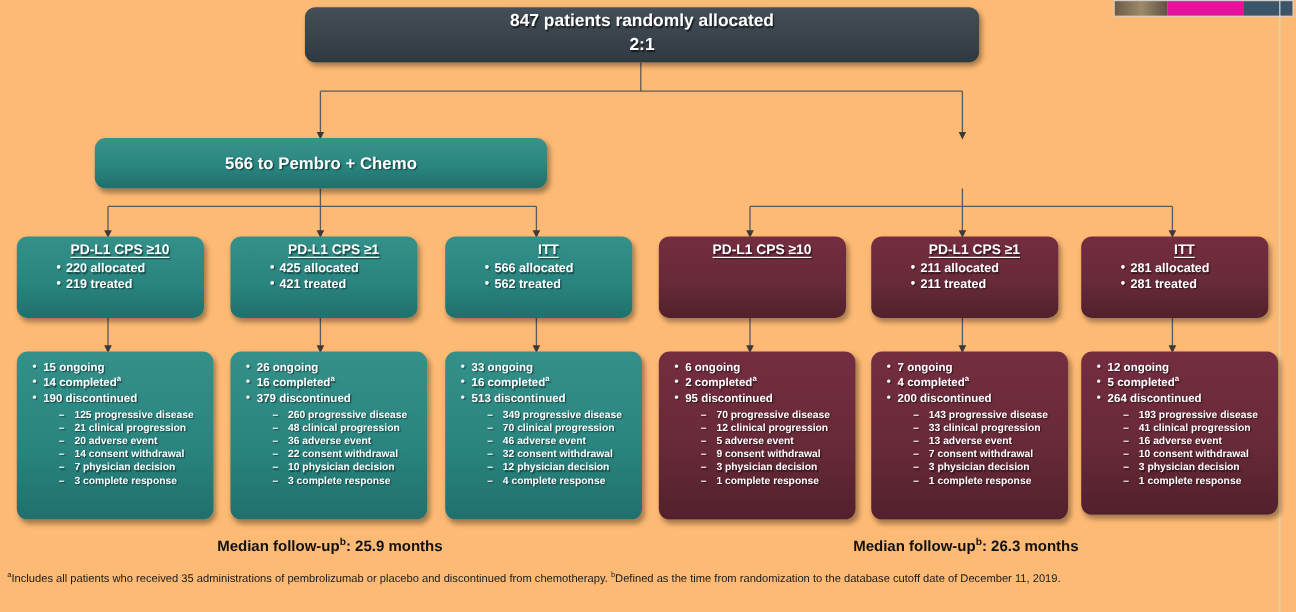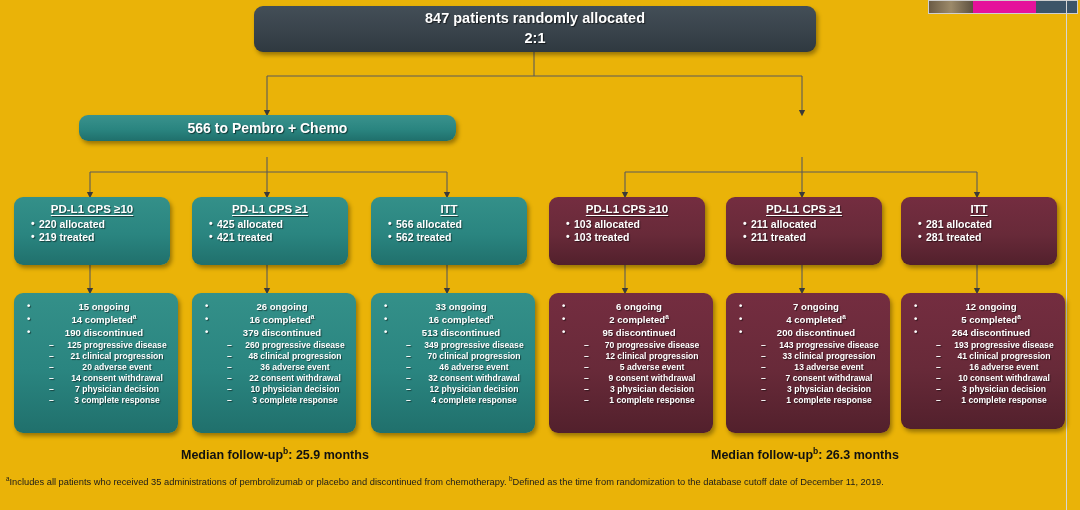--- a/index.html
+++ b/index.html
@@ -4,21 +4,21 @@
 <style>
   html, body {
     margin: 0;
     padding: 0;
     background: #ffffff;
   }
   #page {
     position: relative;
     width: 1080px;
     height: 510px;
-    background: #eab308;
+    background: #fdba74;
     font-family: "Liberation Sans", sans-serif;
     overflow: hidden;
   }
 
   
   .top-strip {
     position: absolute;
     top: 0;
     left: 928px;
     width: 150px;
@@ -84,21 +84,21 @@
   }
   .arm-teal {
     background-image: linear-gradient(180deg,#3a928d 0%,#2a8580 55%,#1f6f6b 100%);
   }
   .arm-maroon {
     background-image: linear-gradient(180deg,#7a3044 0%,#6a2a3a 55%,#541f2d 100%);
   }
 
   
   .box-alloc {
-    padding: 6px 8px 4px 8px;
+    padding: 6px 8px 4px 24px;
     font-size: 10.5px;
   }
   .box-alloc .sg-title {
     text-align: center;
     font-weight: bold;
     font-size: 11.5px;
     text-decoration: underline;
     text-underline-offset: 2px;
     margin-bottom: 3px;
     text-shadow: 1px 1px 1px rgba(0,0,0,0.5);
@@ -138,21 +138,20 @@
     margin: 0;
     padding: 0 0 0 6px;
     list-style: none;
   }
   .box-detail ul.lvl1 > li {
     font-weight: bold;
     line-height: 1.34;
     position: relative;
     padding-left: 9px;
     text-shadow: 1px 1px 1px rgba(0,0,0,0.5);
-    text-align: center;
   }
   .box-detail ul.lvl1 > li::before {
     content: "\2022";
     position: absolute;
     left: 0;
     top: -1px;
   }
   .box-detail ul.lvl2 {
     margin: 0;
     padding: 0 0 0 13px;
@@ -246,21 +245,21 @@
       <path d="M802,265 L802,291" marker-end="url(#ah)"></path>
       <path d="M977,265 L977,291" marker-end="url(#ah)"></path>
     </g>
   </svg>
 
   <div class="box box-title" style="left:254px; top:6px; width:562px; height:46px;">
     <div>847 patients randomly allocated</div>
     <div>2:1</div>
   </div>
 
-  <div class="box box-arm arm-teal" style="left:79px; top:115px; width:377px; height:26px;text-align:center;">
+  <div class="box box-arm arm-teal" style="left:79px; top:115px; width:377px; height:42px;text-align:center;">
     <span>566 to Pembro + Chemo</span>
   </div>
 
   <div class="box box-alloc alloc-teal" style="left:14px; top:197px; width:156px; height:68px;">
     <div class="sg-title">PD-L1 CPS ≥10</div>
     <ul>
       <li>220 allocated</li>
       <li>219 treated</li>
     </ul>
   </div>
@@ -276,24 +275,20 @@
   <div class="box box-alloc alloc-teal" style="left:371px; top:197px; width:156px; height:68px;">
     <div class="sg-title">ITT</div>
     <ul>
       <li>566 allocated</li>
       <li>562 treated</li>
     </ul>
   </div>
 
   <div class="box box-alloc alloc-maroon" style="left:549px; top:197px; width:156px; height:68px;">
     <div class="sg-title">PD-L1 CPS ≥10</div>
-    <ul>
-      <li>103 allocated</li>
-      <li>103 treated</li>
-    </ul>
   </div>
 
   <div class="box box-alloc alloc-maroon" style="left:726px; top:197px; width:156px; height:68px;">
     <div class="sg-title">PD-L1 CPS ≥1</div>
     <ul>
       <li>211 allocated</li>
       <li>211 treated</li>
     </ul>
   </div>
 

